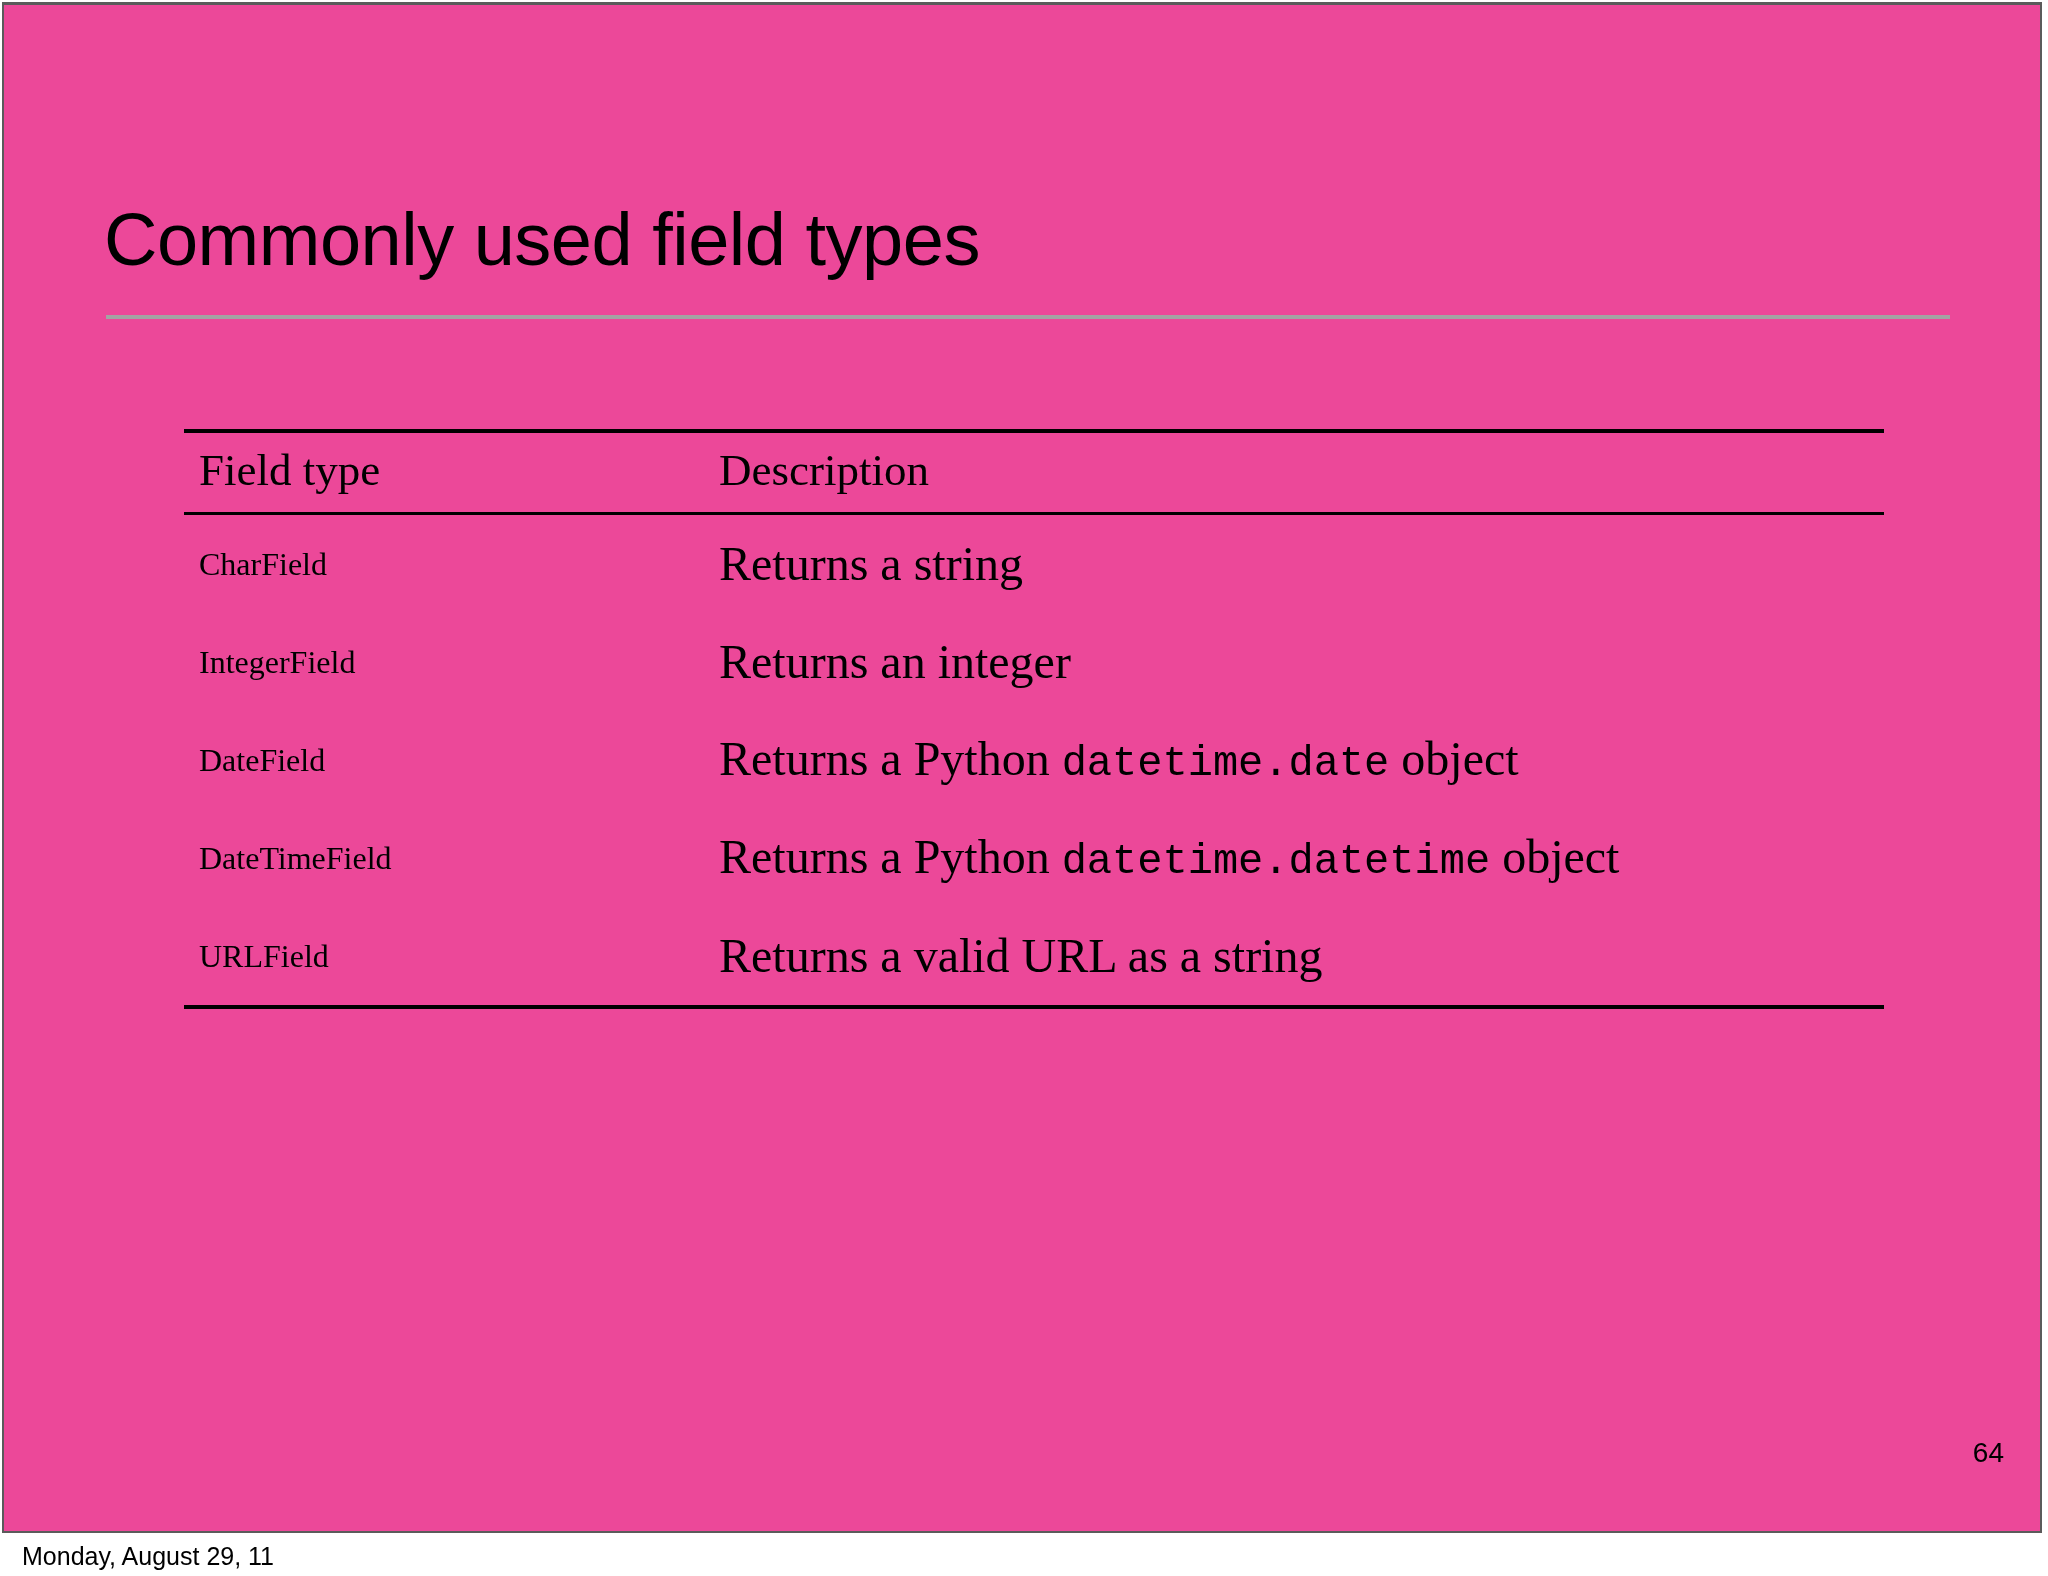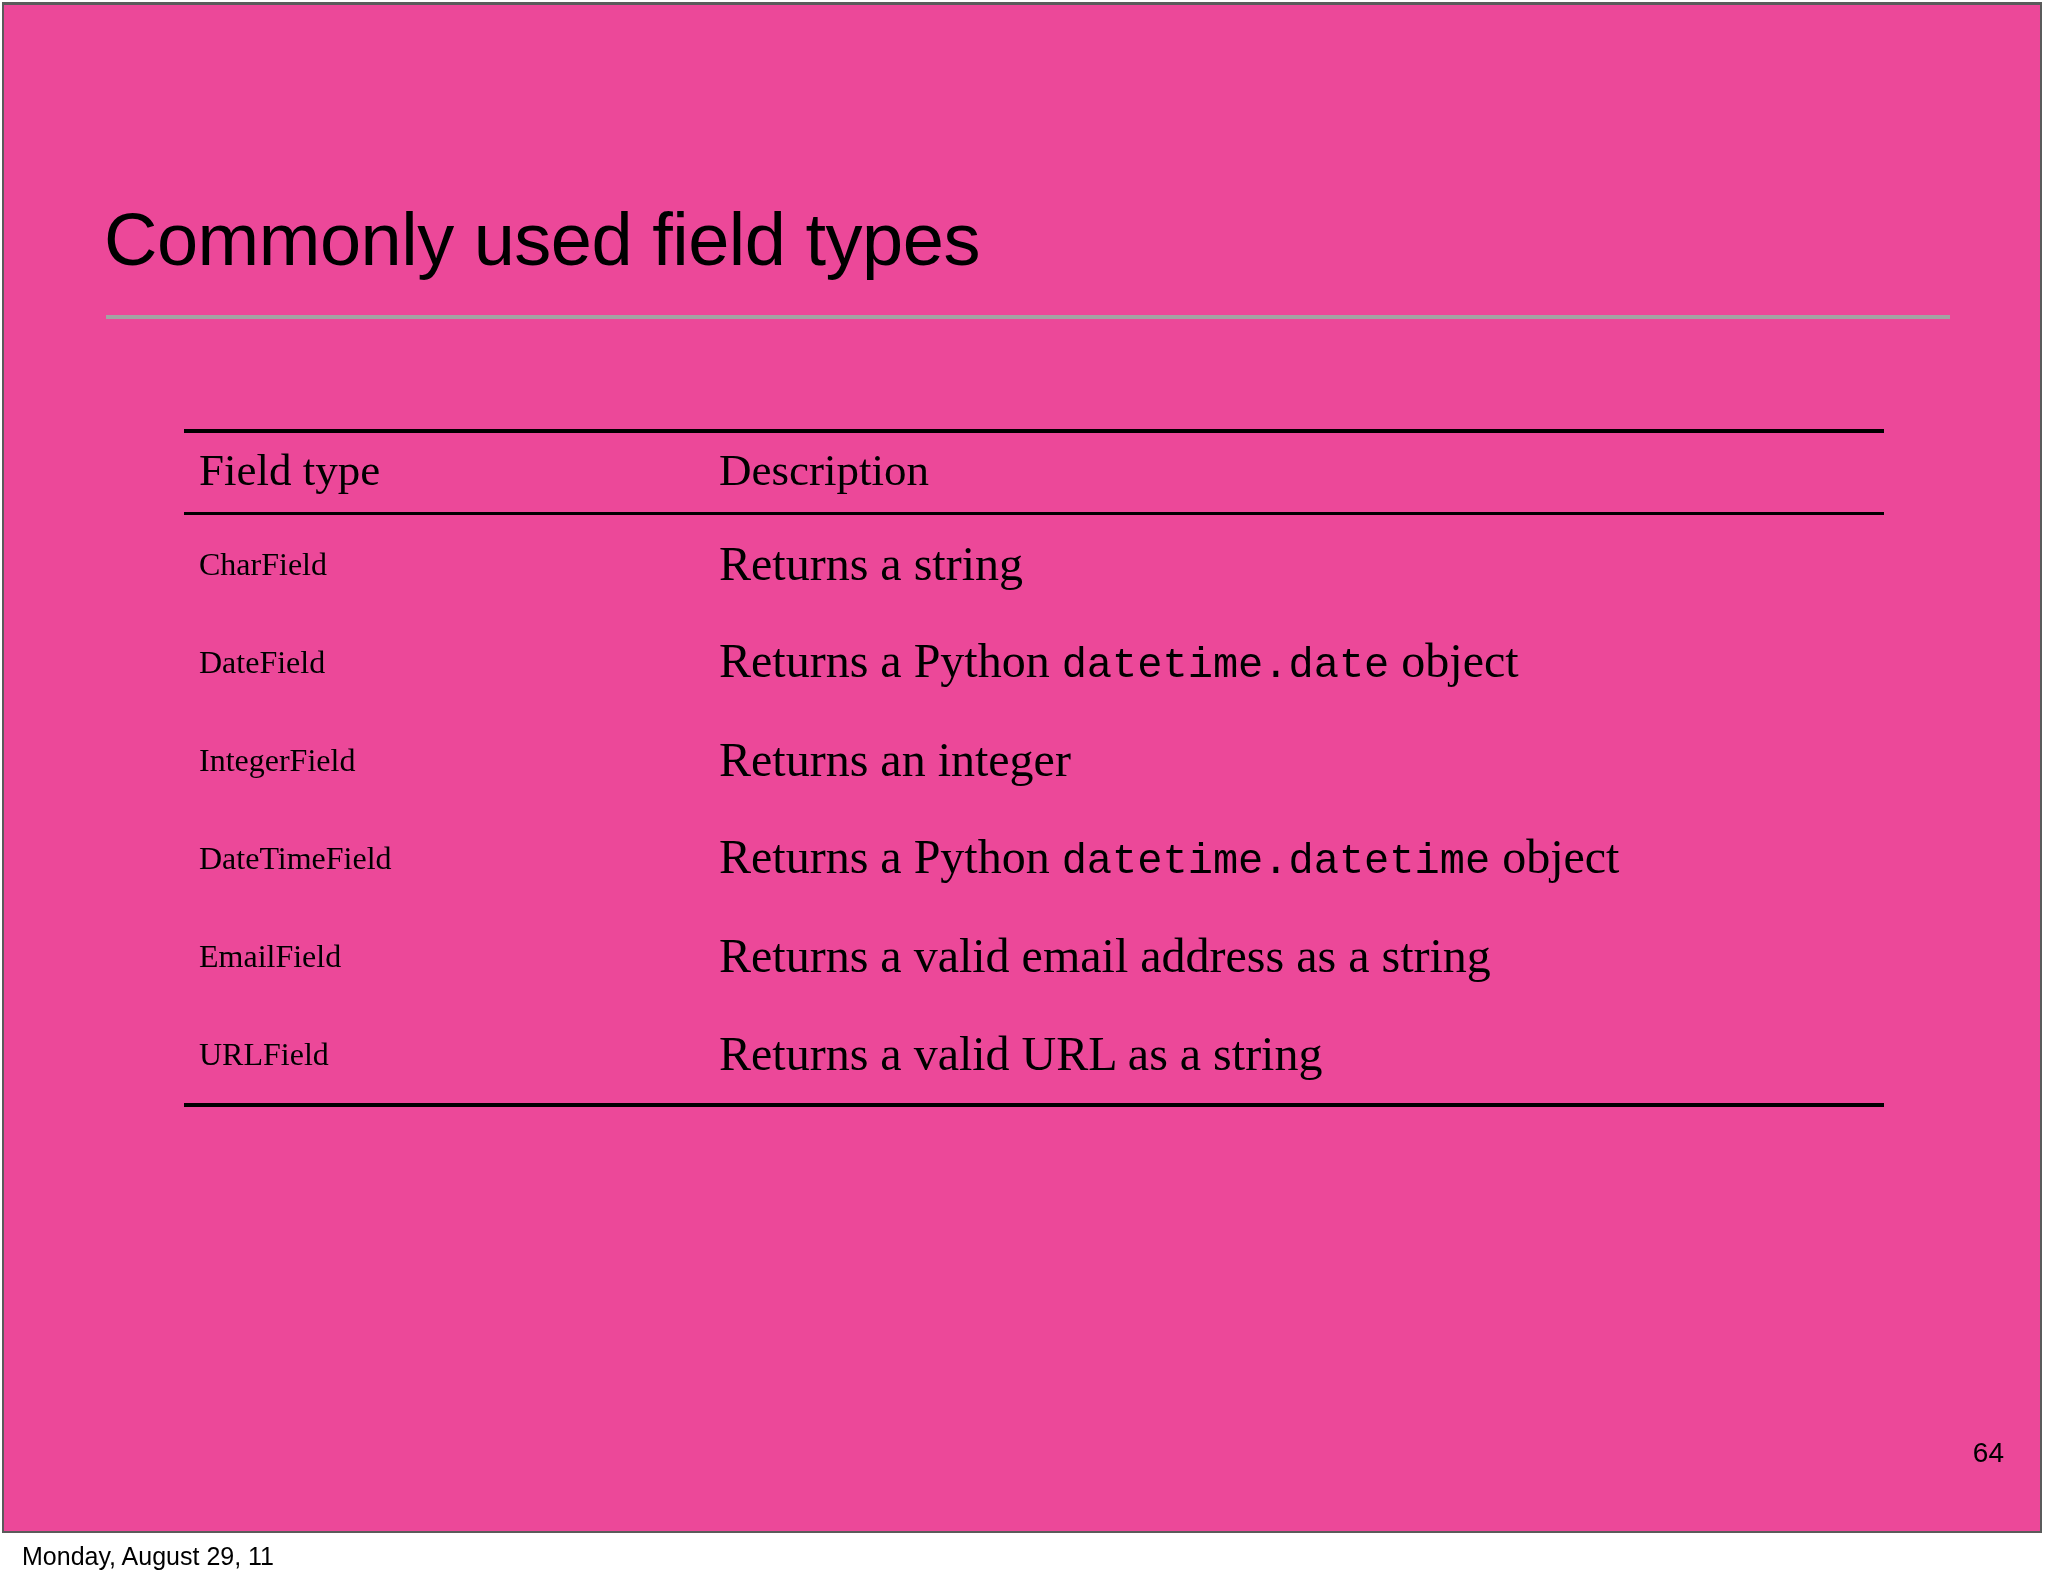--- a/index.html
+++ b/index.html
@@ -149,34 +149,30 @@
           <th>Description</th>
         </tr>
       </thead>
       <tbody id="table-body">
 
       <tr>
             <td class="cell-type">CharField</td>
             <td class="cell-desc"><span class="plain">Returns a string</span></td>
           </tr>
           <tr>
+            <td class="cell-type">IntegerField</td>
+            <td class="cell-desc"><span class="plain">Returns an integer</span></td>
+          </tr>
+          <tr>
             <td class="cell-type">DateField</td>
             <td class="cell-desc"><span class="plain">Returns a Python </span><span class="code">datetime.date</span><span class="plain"> object</span></td>
           </tr>
           <tr>
-            <td class="cell-type">IntegerField</td>
-            <td class="cell-desc"><span class="plain">Returns an integer</span></td>
-          </tr>
-          <tr>
             <td class="cell-type">DateTimeField</td>
             <td class="cell-desc"><span class="plain">Returns a Python </span><span class="code">datetime.datetime</span><span class="plain"> object</span></td>
-          </tr>
-          <tr>
-            <td class="cell-type">EmailField</td>
-            <td class="cell-desc"><span class="plain">Returns a valid email address as a string</span></td>
           </tr>
           <tr>
             <td class="cell-type">URLField</td>
             <td class="cell-desc"><span class="plain">Returns a valid URL as a string</span></td>
           </tr>
         </tbody>
     </table>
   </div>
 
   <div id="page-number">64</div>

